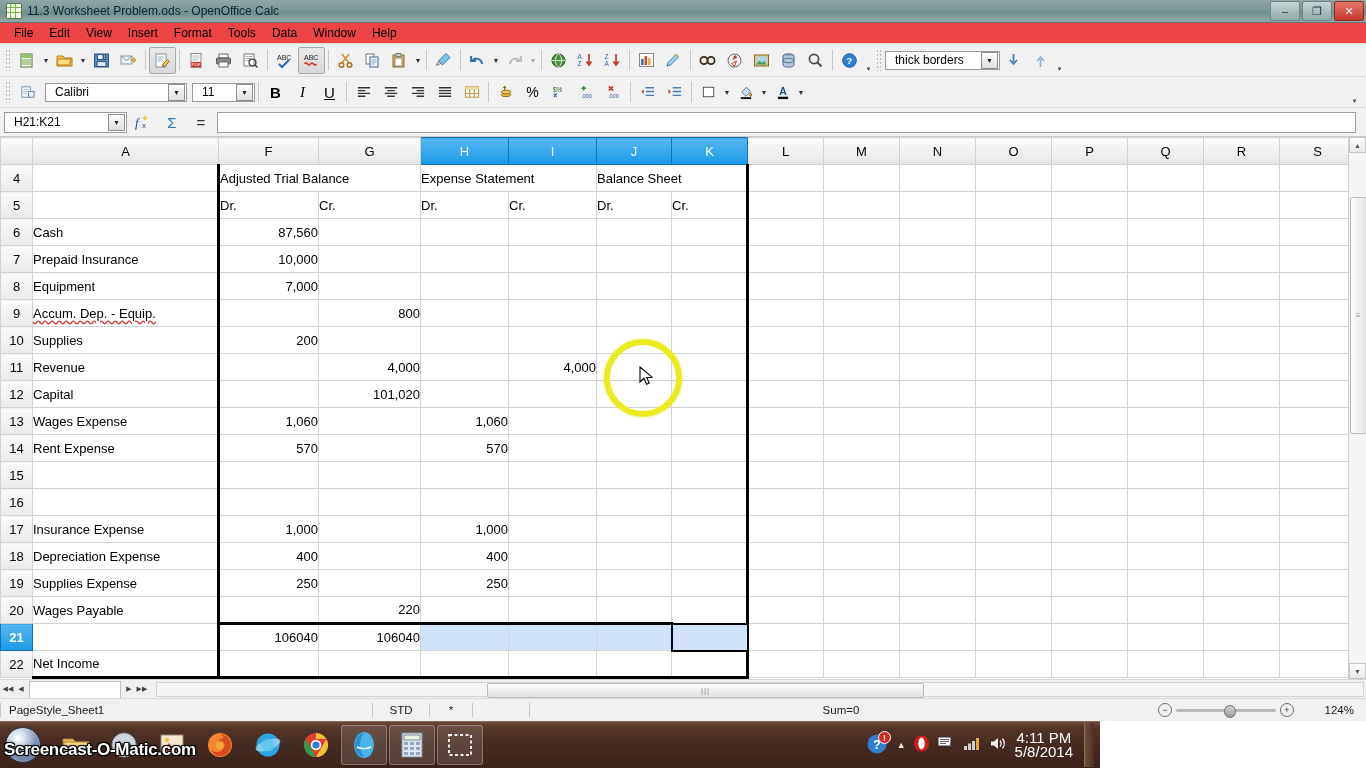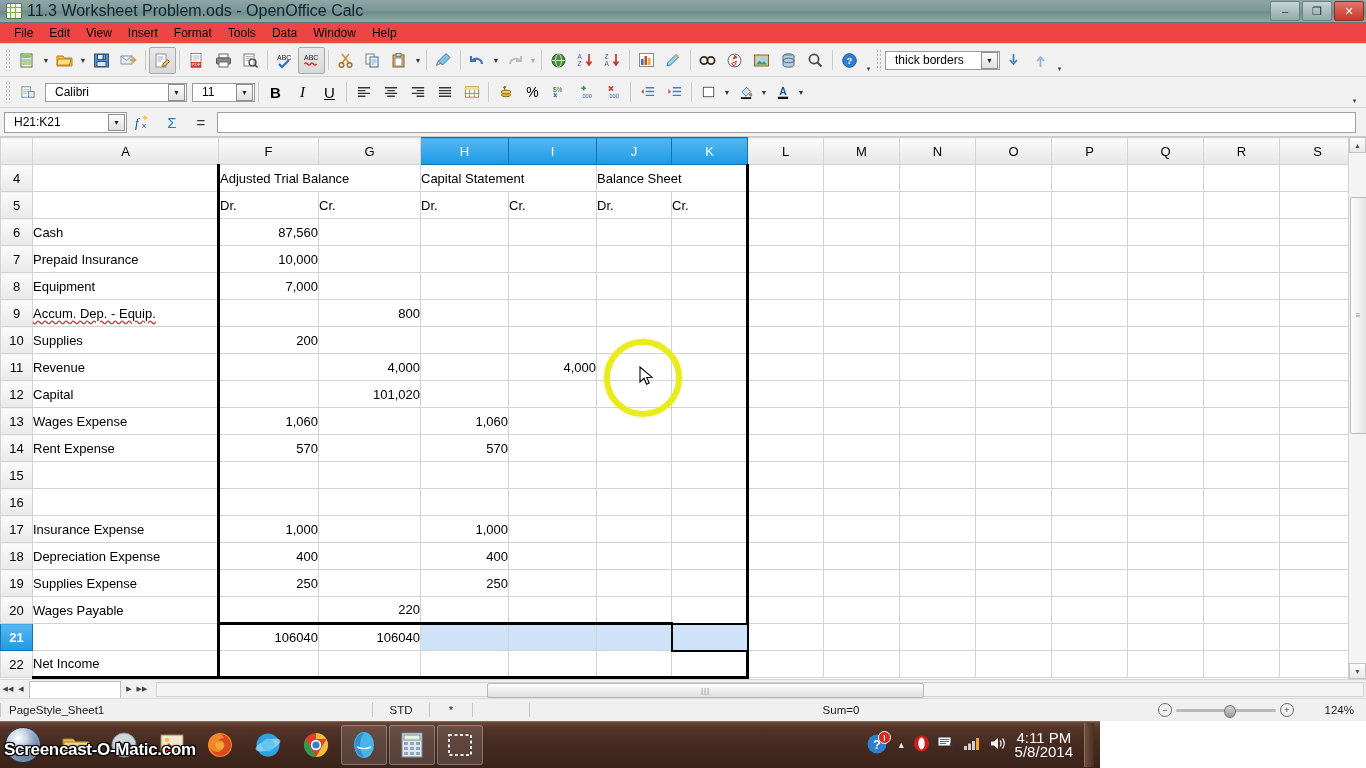--- a/index.html
+++ b/index.html
@@ -20,21 +20,21 @@
     border-bottom:1px solid #5f7575;
   }
   .titlebar .tb-icon{width:16px;height:16px;margin:0 5px 0 6px;position:relative;flex:0 0 auto;}
   .tb-icon .sheeticon{
     width:14px;height:14px;background:#f4f4ec;border:1px solid #5a7a43;border-radius:1px;
     position:absolute;left:0;top:0;
     background-image:
       linear-gradient(to right,transparent 0 3px,#7ab648 3px 4px,transparent 4px 8px,#7ab648 8px 9px,transparent 9px),
       linear-gradient(to bottom,transparent 0 3px,#7ab648 3px 4px,transparent 4px 8px,#7ab648 8px 9px,transparent 9px);
   }
-  .titlebar .tb-title{font-size:16px;color:#0b2430;white-space:nowrap;}
+  .titlebar .tb-title{font-size:12px;color:#0b2430;white-space:nowrap;}
   .win-btns{position:absolute;right:2px;top:1px;display:flex;gap:2px;}
   .win-btn{
     width:28px;height:18px;border:1px solid #6b8585;border-radius:2px;
     background:linear-gradient(to bottom,#c5d4d4,#93a9a9);
     display:flex;align-items:center;justify-content:center;
     font-size:11px;color:#12303c;line-height:1;
   }
   .win-btn.close{background:linear-gradient(to bottom,#e2756a,#c6392c);border-color:#8e2a20;color:#fff;}
 
   
@@ -632,21 +632,21 @@
           <th class="colhdr">R</th>
           <th class="colhdr">S</th>
         </tr>
       </thead>
       <tbody>
 
         <tr>
           <th class="rowhdr">4</th>
           <td class="cell br"></td>
           <td class="cell ctr" colspan="2">Adjusted Trial Balance</td>
-          <td class="cell ctr" colspan="2">Capital Statement</td>
+          <td class="cell ctr" colspan="2">Expense Statement</td>
           <td class="cell ctr br" colspan="2">Balance Sheet</td>
           <td class="cell"></td>
           <td class="cell"></td>
           <td class="cell"></td>
           <td class="cell"></td>
           <td class="cell"></td>
           <td class="cell"></td>
           <td class="cell"></td>
           <td class="cell"></td>
         </tr>

